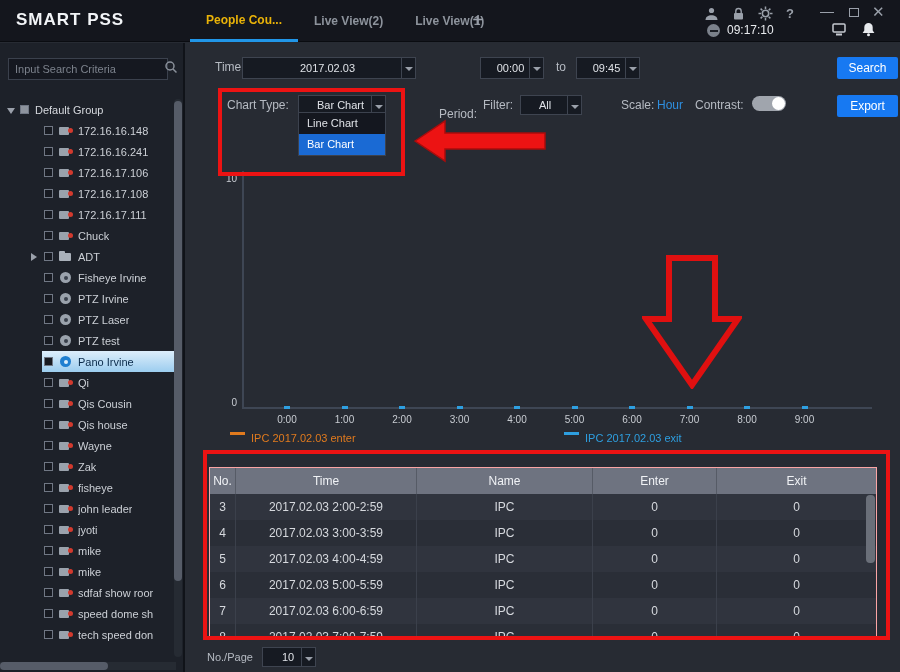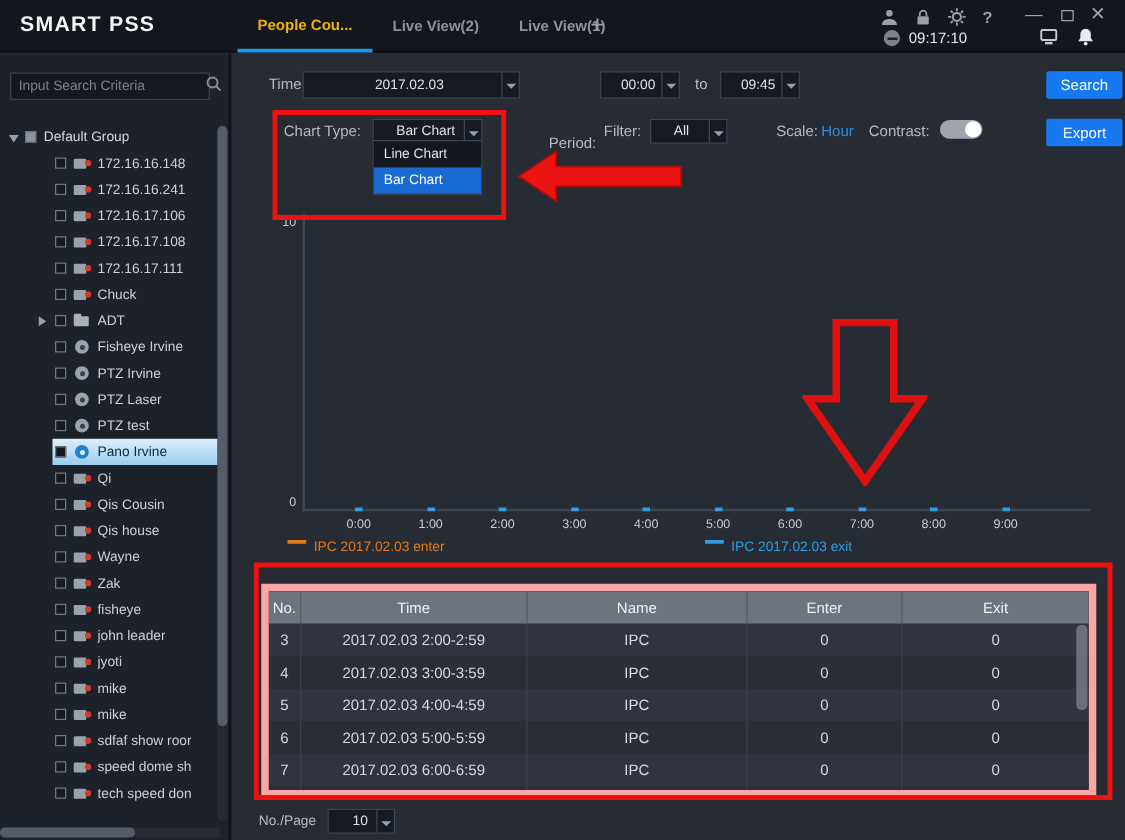--- a/index.html
+++ b/index.html
@@ -70,21 +70,21 @@
   .axis-y { position:absolute; left:55px; top:128px; width:2px; height:238px; background:#3e4654; }
   .axis-x { position:absolute; left:55px; top:364px; width:630px; height:2px; background:#3e4654; }
   .ytick { position:absolute; left:24px; width:26px; text-align:right; color:#c8ccd2; font-size:10px; }
   .xarea { position:absolute; left:71px; top:364px; width:640px; height:30px; }
   .xtick { position:absolute; top:7px; width:48px; text-align:center; color:#c9cdd3; font-size:10px; }
   .zmark { position:absolute; top:-1px; width:6px; height:3px; background:#2e9fe0; }
   .legend-item { position:absolute; top:389px; display:flex; align-items:flex-start; font-size:11px; }
   .dash { width:15px; height:3px; margin-right:6px; }
 
   
-  .dtable { position:absolute; left:22px; top:424px; width:668px; height:171px; border:6px solid #fca5a5; overflow:hidden; background:#2a2e37; }
+  .dtable { position:absolute; left:22px; top:424px; width:668px; height:171px; border:1px solid #fca5a5; overflow:hidden; background:#2a2e37; }
   .thead { display:flex; height:26px; background:#6e7380; }
   .th { display:flex; align-items:center; justify-content:center; color:#f0f2f5; font-size:12px; border-right:1px solid #565b66; }
   .trow { display:flex; height:26px; }
   .trow:nth-child(odd) { background:#30343e; }
   .trow:nth-child(even) { background:#2a2e37; }
   .td { display:flex; align-items:center; justify-content:center; color:#d6d9de; font-size:12px; border-right:1px solid #3b404b; white-space:nowrap; }
   .c0 { width:26px; } .c1 { width:181px; } .c2 { width:176px; } .c3 { width:124px; } .c4 { flex:1; border-right:none; }
   .tbl-scroll { position:absolute; right:1px; top:27px; width:9px; height:68px; background:#6a6f79; border-radius:4px; }
 
   .pager-lbl { position:absolute; left:20px; top:608px; color:#b6bbc3; font-size:11px; }

